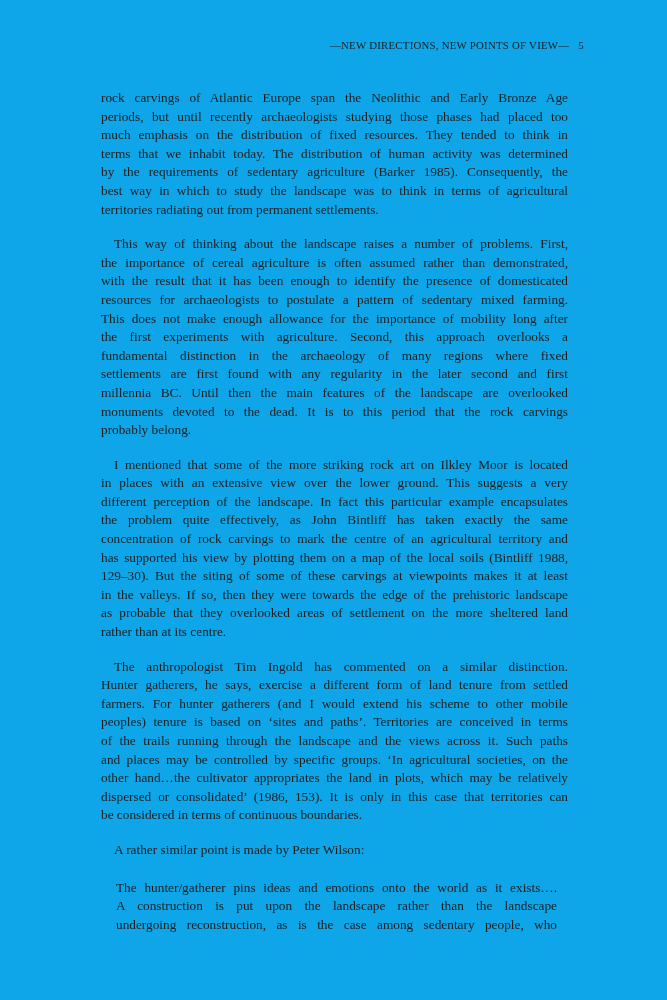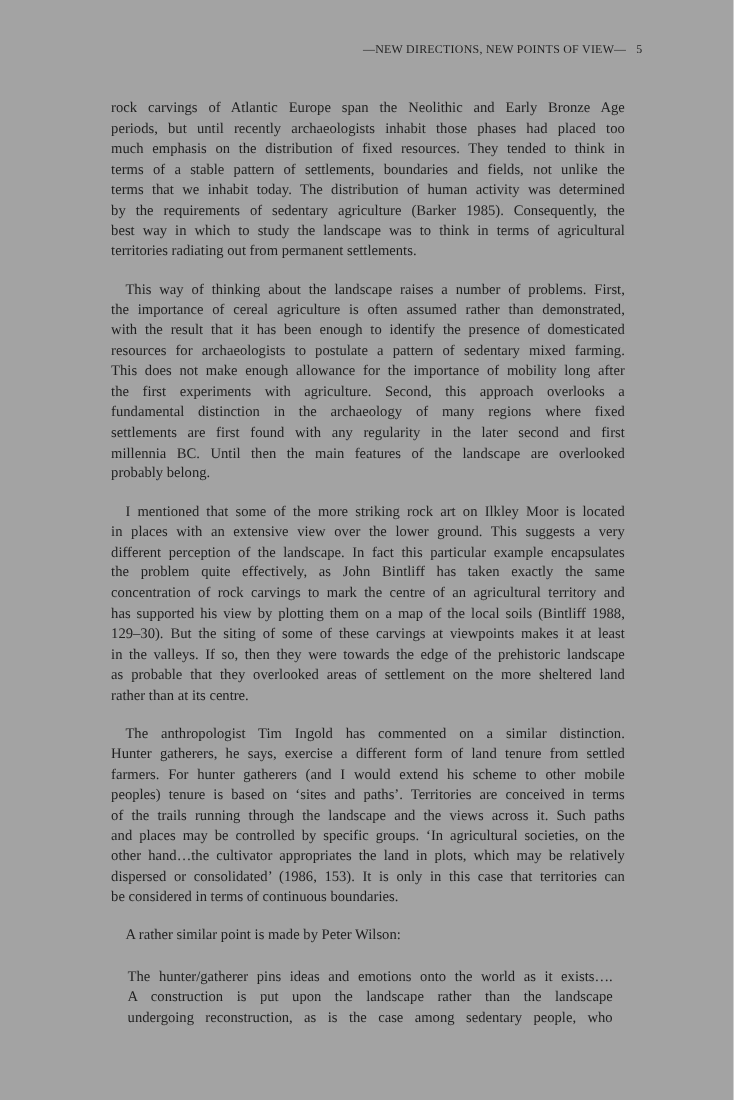--- a/index.html
+++ b/index.html
@@ -4,21 +4,21 @@
 <style>
   html, body {
     margin: 0;
     padding: 0;
     background: #ffffff;
   }
   .page {
     position: relative;
     width: 667px;
     height: 1000px;
-    background: #a3a3a3;
+    background: #0ea5e9;
     font-family: "Liberation Serif", "DejaVu Serif", serif;
     color: #1e1e1e;
     overflow: hidden;
   }
   .running-header {
     position: absolute;
     left: 85px;
     top: 39px;
     width: 499px;
     display: flex;
@@ -64,38 +64,38 @@
 <body>
 
 <div class="page">
   <div class="running-header">
     <span>—NEW DIRECTIONS, NEW POINTS OF VIEW—</span>
     <span class="page-num">5</span>
   </div>
   <div class="body-text" id="body-text">
       <div class="para">
         <div class="line">rock carvings of Atlantic Europe span the Neolithic and Early Bronze Age</div>
-        <div class="line">periods, but until recently archaeologists inhabit those phases had placed too</div>
+        <div class="line">periods, but until recently archaeologists studying those phases had placed too</div>
         <div class="line">much emphasis on the distribution of fixed resources. They tended to think in</div>
-        <div class="line">terms of a stable pattern of settlements, boundaries and fields, not unlike the</div>
         <div class="line">terms that we inhabit today. The distribution of human activity was determined</div>
         <div class="line">by the requirements of sedentary agriculture (Barker 1985). Consequently, the</div>
         <div class="line">best way in which to study the landscape was to think in terms of agricultural</div>
         <div class="line last">territories radiating out from permanent settlements.</div>
       </div>
       <div class="para indent">
         <div class="line">This way of thinking about the landscape raises a number of problems. First,</div>
         <div class="line">the importance of cereal agriculture is often assumed rather than demonstrated,</div>
         <div class="line">with the result that it has been enough to identify the presence of domesticated</div>
         <div class="line">resources for archaeologists to postulate a pattern of sedentary mixed farming.</div>
         <div class="line">This does not make enough allowance for the importance of mobility long after</div>
         <div class="line">the first experiments with agriculture. Second, this approach overlooks a</div>
         <div class="line">fundamental distinction in the archaeology of many regions where fixed</div>
         <div class="line">settlements are first found with any regularity in the later second and first</div>
         <div class="line">millennia BC. Until then the main features of the landscape are overlooked</div>
+        <div class="line">monuments devoted to the dead. It is to this period that the rock carvings</div>
         <div class="line last">probably belong.</div>
       </div>
       <div class="para indent">
         <div class="line">I mentioned that some of the more striking rock art on Ilkley Moor is located</div>
         <div class="line">in places with an extensive view over the lower ground. This suggests a very</div>
         <div class="line">different perception of the landscape. In fact this particular example encapsulates</div>
         <div class="line">the problem quite effectively, as John Bintliff has taken exactly the same</div>
         <div class="line">concentration of rock carvings to mark the centre of an agricultural territory and</div>
         <div class="line">has supported his view by plotting them on a map of the local soils (Bintliff 1988,</div>
         <div class="line">129–30). But the siting of some of these carvings at viewpoints makes it at least</div>

